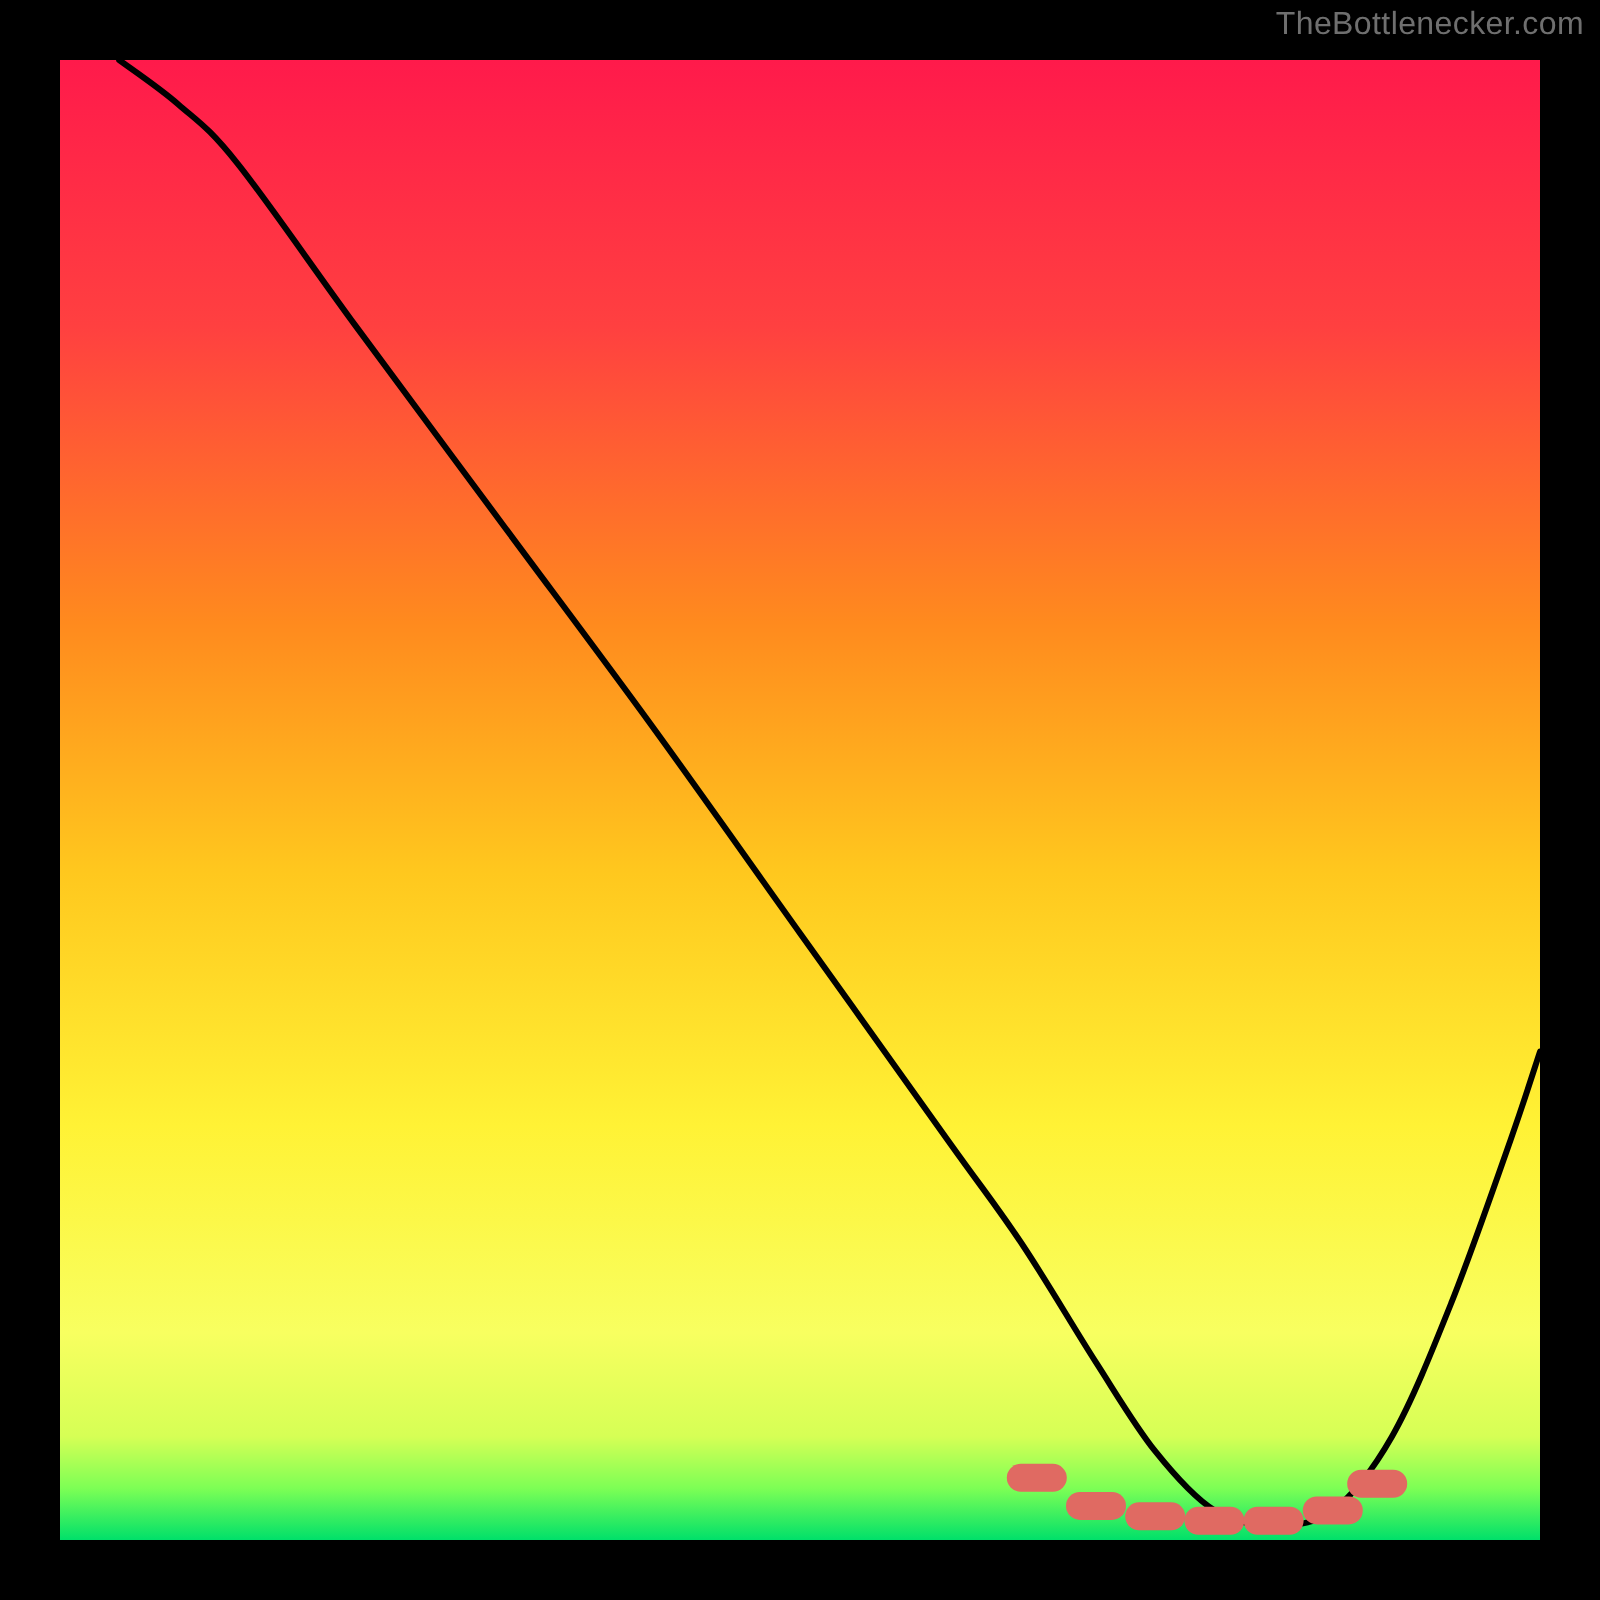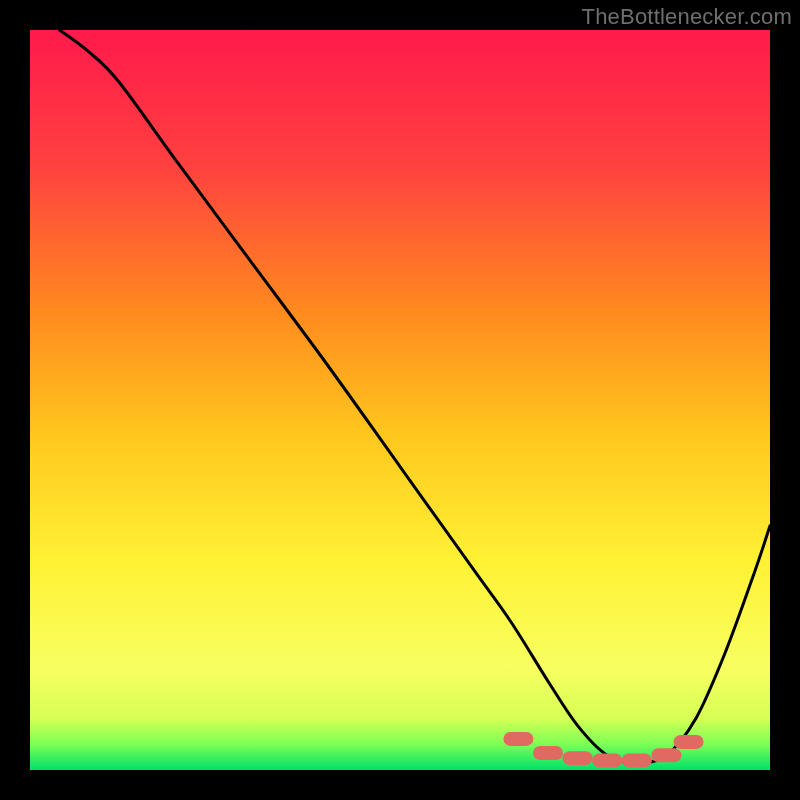--- a/index.html
+++ b/index.html
@@ -24,21 +24,21 @@
     left: 0;
     top: 0;
     width: 740px;
     height: 740px;
   }
   .watermark {
     position: absolute;
     top: 4px;
     right: 8px;
     color: #6f6f6f;
-    font-size: 22px;
+    font-size: 16px;
     font-weight: 500;
     letter-spacing: 0.2px;
     z-index: 50;
     user-select: none;
   }
   svg {
     display: block;
   }
 </style>
 </head>

